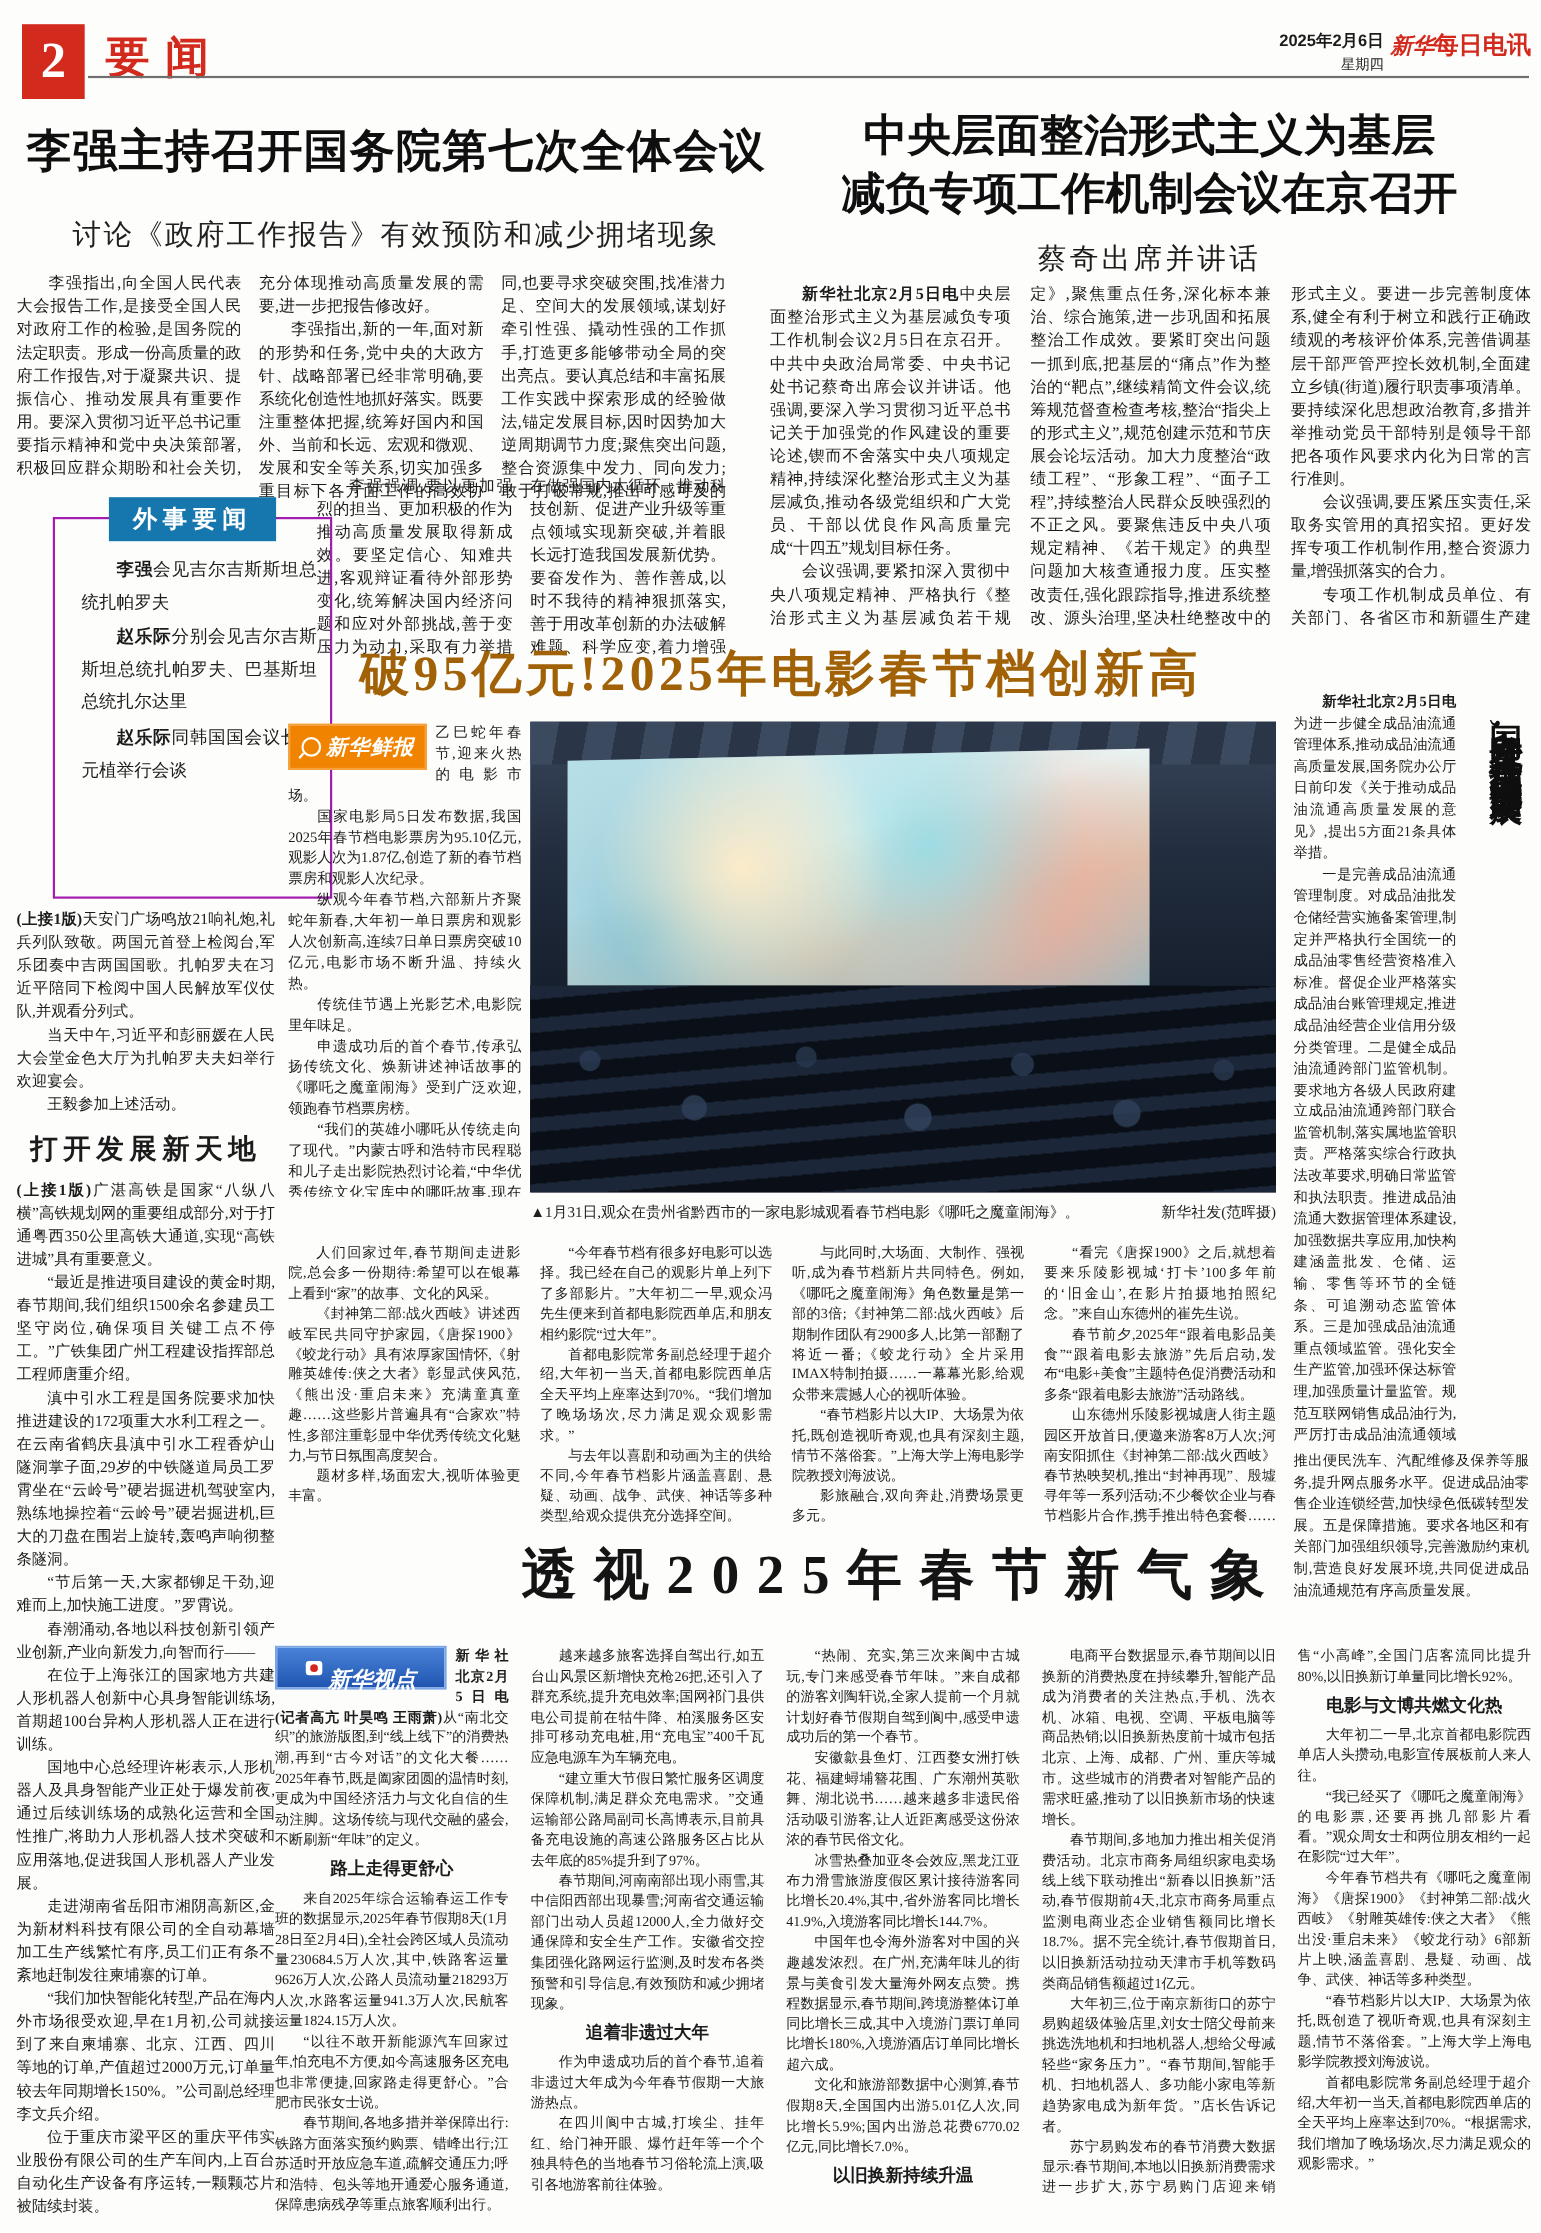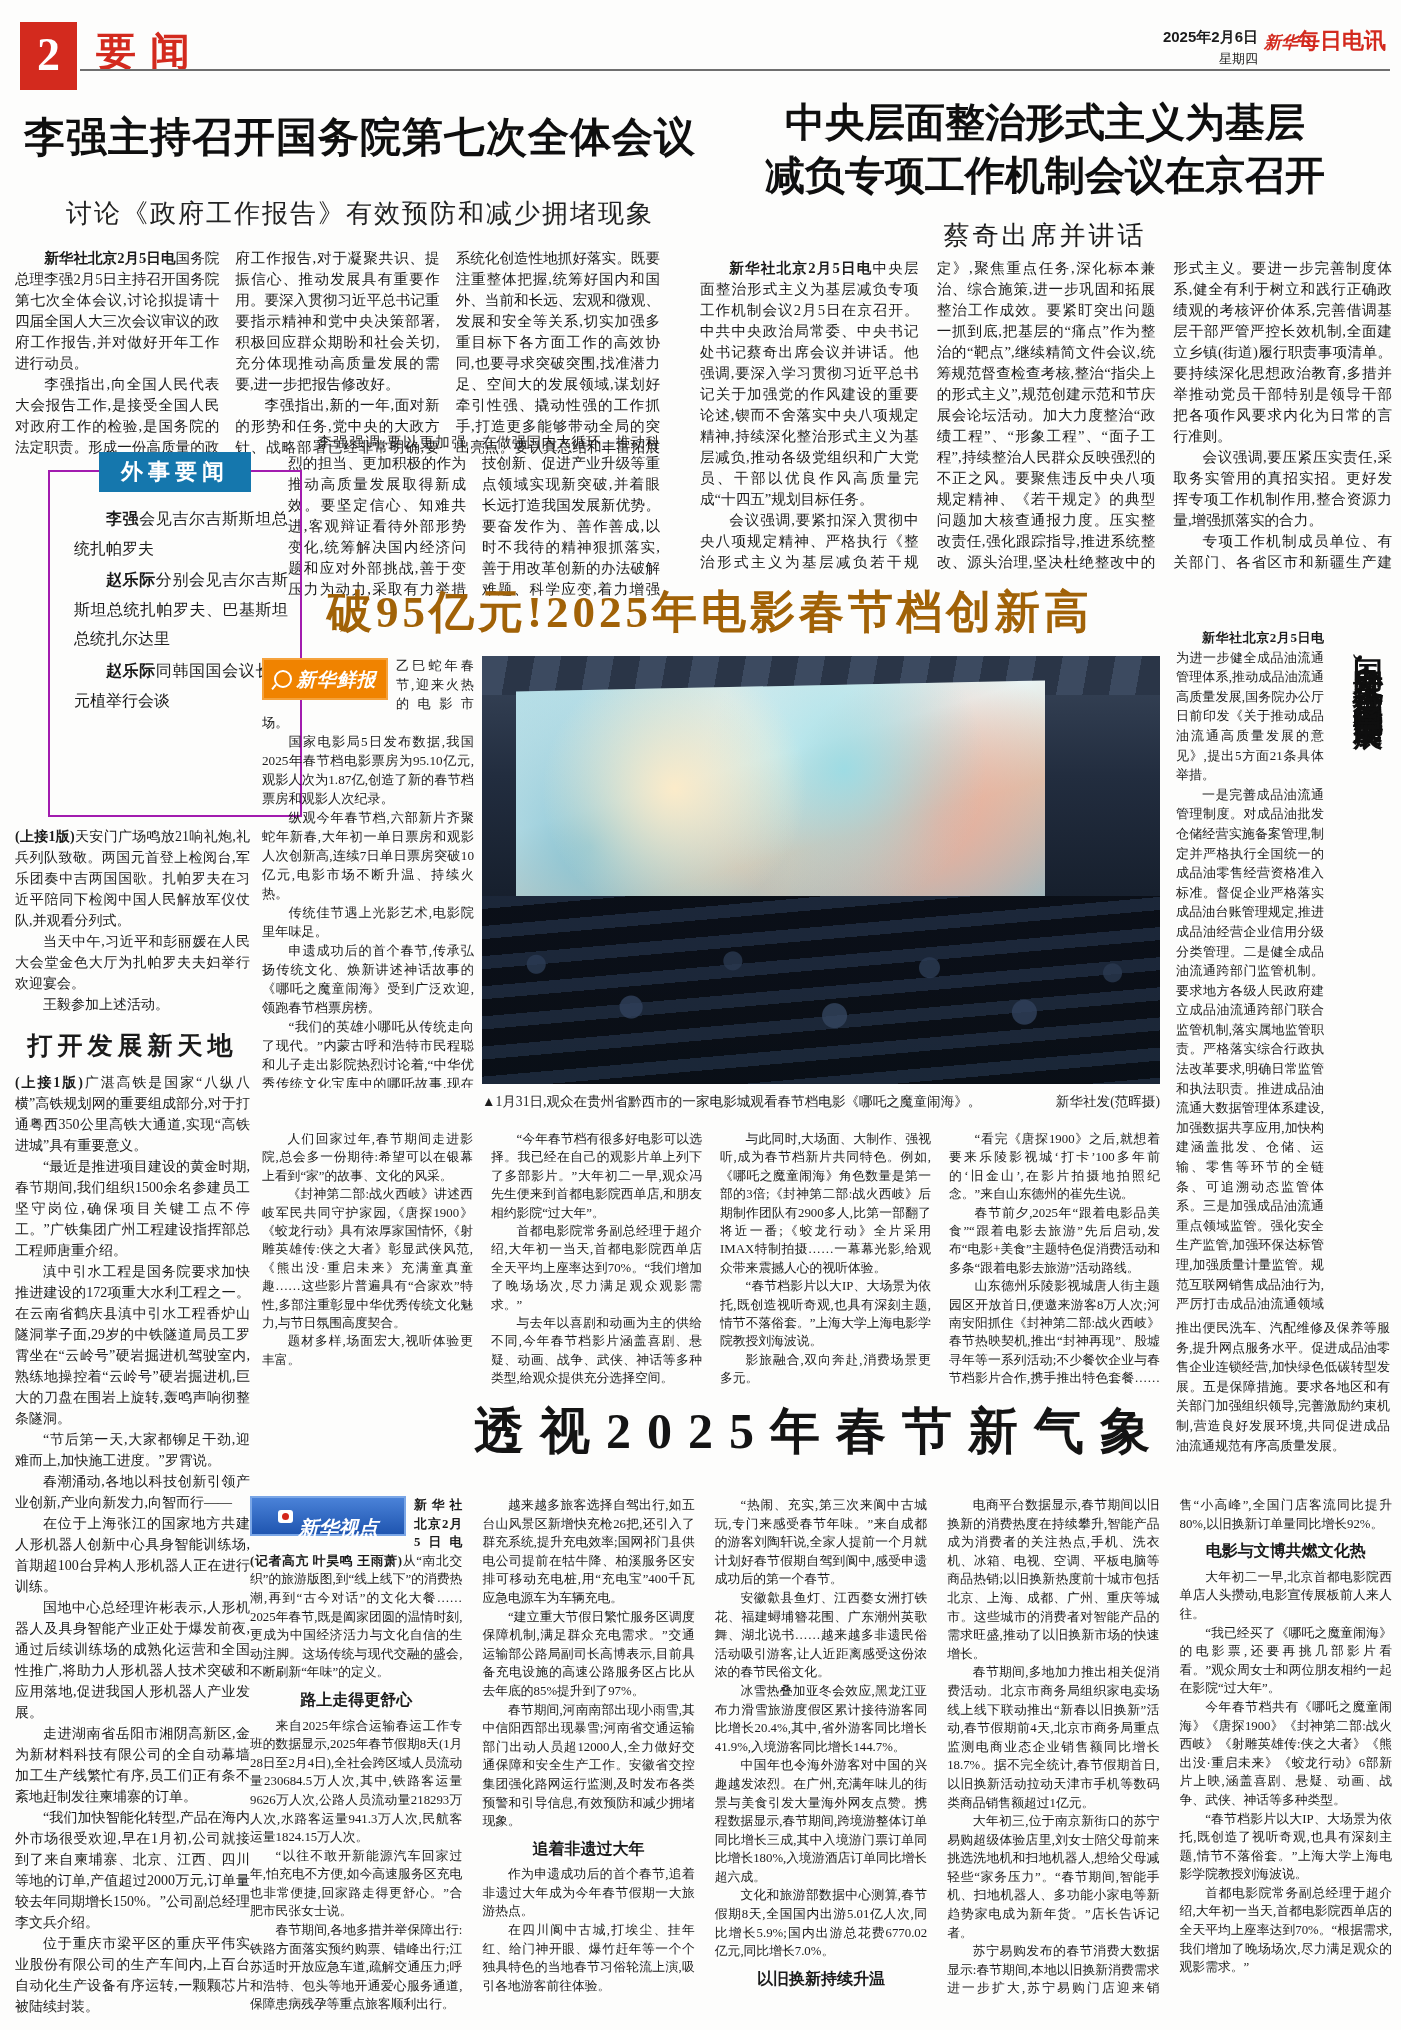--- a/index.html
+++ b/index.html
@@ -15,21 +15,21 @@
 
   
   .pagenum{left:20px;top:22px;width:57px;height:68px;background:#d32a1e;color:#fff;
            font-size:46px;font-weight:700;text-align:center;line-height:66px;}
   .section-title{left:96px;top:24px;font-size:40px;font-weight:900;color:#d32a1e;letter-spacing:14px;}
   .header-rule{left:80px;top:69px;width:1310px;height:2px;background:#6f6f6f;}
   .date-block{left:1100px;top:28px;width:158px;text-align:right;font-family:"Liberation Sans",sans-serif;}
   .date-line{font-size:15px;font-weight:700;}
   .weekday-line{font-size:13px;margin-top:3px;}
   .masthead{left:1264px;top:26px;width:132px;color:#d32a1e;white-space:nowrap;}
-  .masthead .script{font-size:17px;font-style:italic;font-weight:700;font-family:Liberation Serif, serif;}
+  .masthead .script{font-size:20px;font-style:italic;font-weight:700;font-family:Liberation Serif, serif;}
   .masthead .rest{font-size:22px;font-weight:900;font-family:"Liberation Sans",sans-serif;}
 
   
   .artA-headline{left:15px;top:110px;width:690px;font-size:41px;font-weight:900;text-align:center;
                  letter-spacing:1px;color:#0f0f0f;}
   .artA-subhead{left:15px;top:196px;width:690px;font-size:26px;text-align:center;letter-spacing:2px;color:#222;}
   .artA-body1{left:15px;top:248px;width:645px;height:214px;column-count:3;column-gap:16px;
               font-size:14.6px;line-height:21px;}
   .artA-body2{left:288px;top:432px;width:372px;height:174px;column-count:2;column-gap:16px;
               font-size:14.6px;line-height:21px;}
@@ -132,21 +132,20 @@
     <div class="date-line">2025年2月6日</div>
     <div class="weekday-line">星期四</div>
   </div>
   <div class="abs masthead">
     <span class="script">新华</span><span class="rest">每日电讯</span>
   </div>
 
   <div class="abs artA-headline">李强主持召开国务院第七次全体会议</div>
   <div class="abs artA-subhead">讨论《政府工作报告》有效预防和减少拥堵现象</div>
   <div class="abs artA-body1 jtext">
-      <p class="p"><b>新华社北京2月5日电</b>国务院总理李强2月5日主持召开国务院第七次全体会议,讨论拟提请十四届全国人大三次会议审议的政府工作报告,并对做好开年工作进行动员。</p>
       <p class="p">李强指出,向全国人民代表大会报告工作,是接受全国人民对政府工作的检验,是国务院的法定职责。形成一份高质量的政府工作报告,对于凝聚共识、提振信心、推动发展具有重要作用。要深入贯彻习近平总书记重要指示精神和党中央决策部署,积极回应群众期盼和社会关切,充分体现推动高质量发展的需要,进一步把报告修改好。</p>
       <p class="p">李强指出,新的一年,面对新的形势和任务,党中央的大政方针、战略部署已经非常明确,要系统化创造性地抓好落实。既要注重整体把握,统筹好国内和国外、当前和长远、宏观和微观、发展和安全等关系,切实加强多重目标下各方面工作的高效协同,也要寻求突破突围,找准潜力足、空间大的发展领域,谋划好牵引性强、撬动性强的工作抓手,打造更多能够带动全局的突出亮点。要认真总结和丰富拓展工作实践中探索形成的经验做法,锚定发展目标,因时因势加大逆周期调节力度;聚焦突出问题,整合资源集中发力、同向发力;敢于打破常规,推出可感可及的政策举措,及时回应关切,加强政策与市场的互动。</p>
     </div>
   <div class="abs artA-body2 jtext">
       <p class="p">李强强调,要以更加强烈的担当、更加积极的作为推动高质量发展取得新成效。要坚定信心、知难共进,客观辩证看待外部形势变化,统筹解决国内经济问题和应对外部挑战,善于变压力为动力,采取有力举措在做强国内大循环、推动科技创新、促进产业升级等重点领域实现新突破,并着眼长远打造我国发展新优势。要奋发作为、善作善成,以时不我待的精神狠抓落实,善于用改革创新的办法破解难题、科学应变,着力增强工作的穿透力,让目标清晰可评估、政策明确可操作、配套措施及时跟上,把更多精力用于抓落实、办实事,并在执行中不断优化完善政策举措。要凝心聚力、团结奋斗,进一步增强责任意识、服务意识,以更高标准、更大力度打造一流营商环境,为各类企业创新发展提供更好条件,为各类人才干事创业创造更多机会,凝聚全社会的智慧和力量。</p>
     </div>
 
   <div class="abs fbox">
     <div class="fbox-tab">外事要闻</div>
     <div class="fbox-items">

